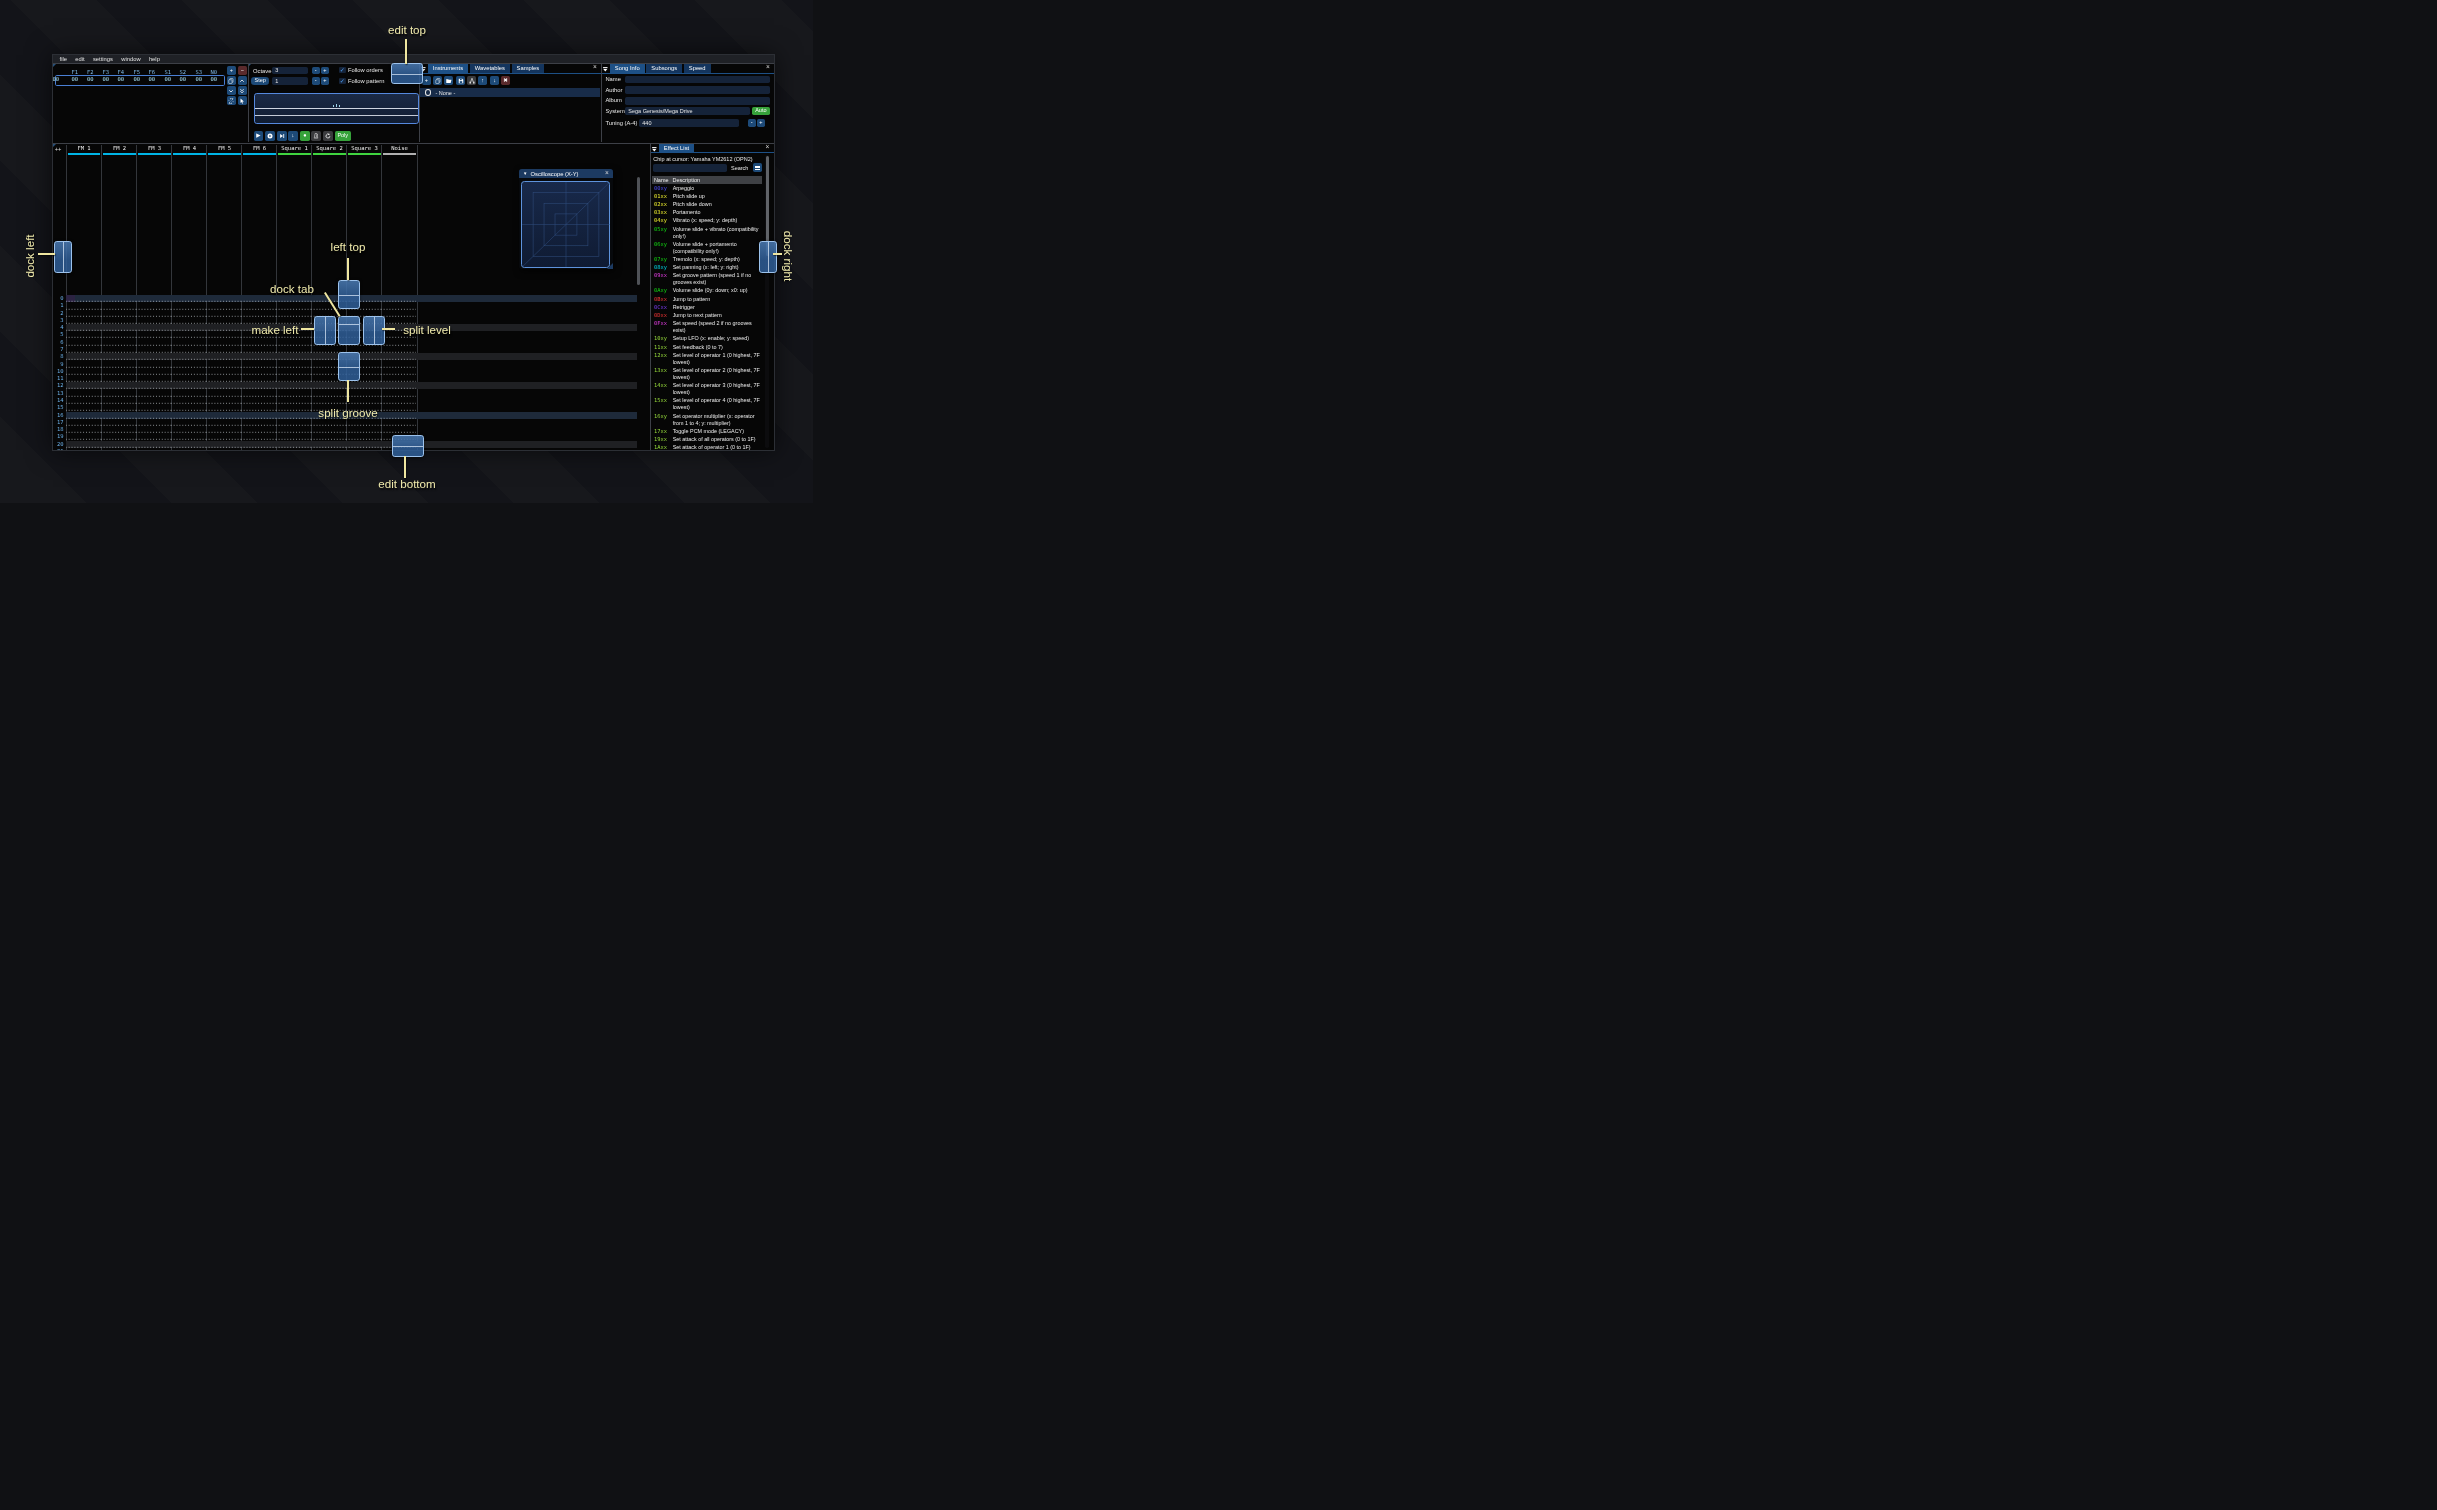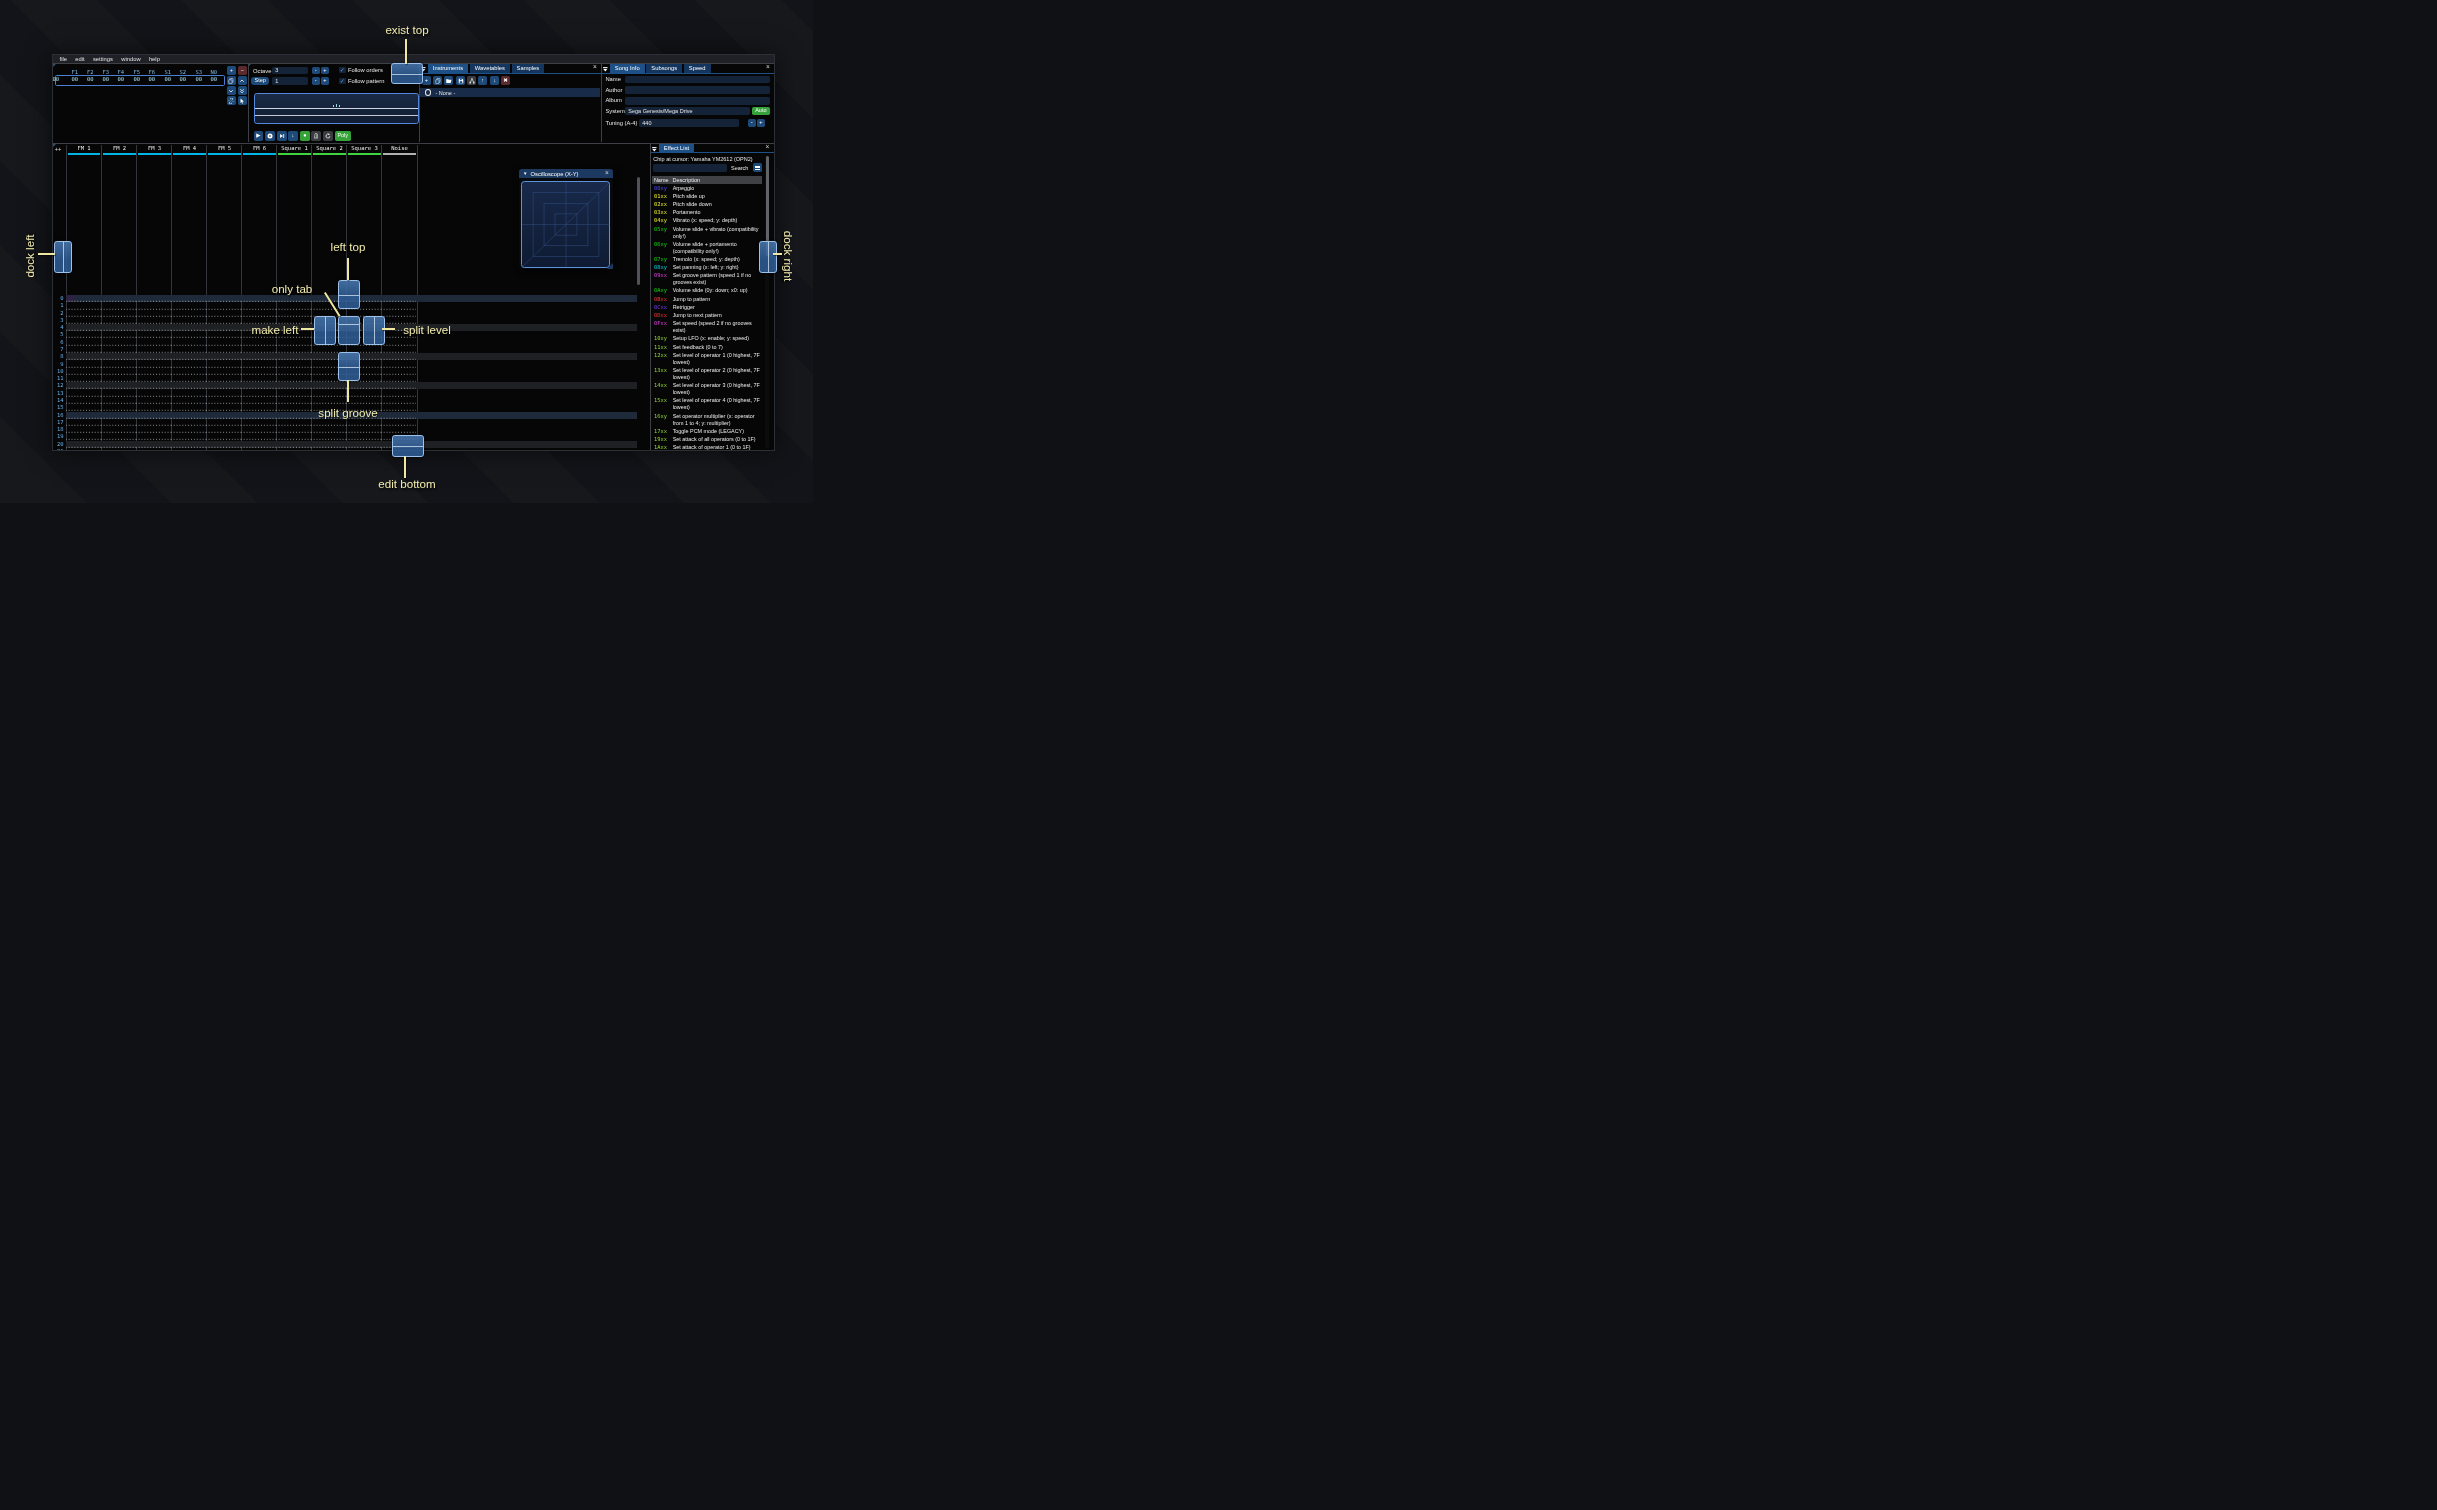--- a/index.html
+++ b/index.html
@@ -847,31 +847,31 @@
   <div class="ovl" style="left:314px;top:316px;width:20px;height:27px;">
       <div class="vd" style="left:50%;"></div>
     </div>
   <div class="ovl" style="left:363px;top:316px;width:20px;height:27px;">
       <div class="vd" style="left:50%;"></div>
     </div>
   <div class="ovl" style="left:338px;top:352px;width:20px;height:27px;">
       <div class="hd" style="top:50%;"></div>
     </div>
 
-  <div class="anno" style="left:407px;top:23px;transform:translateX(-50%);">exist top</div>
+  <div class="anno" style="left:407px;top:23px;transform:translateX(-50%);">edit top</div>
   <div class="annoline" style="left:405px;top:39px;width:2.2px;height:25px;"></div>
   <div class="anno" style="left:407px;top:477px;transform:translateX(-50%);">edit bottom</div>
   <div class="annoline" style="left:404px;top:456px;width:2.2px;height:21.5px;"></div>
   <div class="anno" style="left:29px;top:256px;transform:translate(-50%,-50%) rotate(-90deg);">dock left</div>
   <div class="annoline" style="left:38px;top:253px;width:16.6px;height:2.2px;"></div>
   <div class="anno" style="left:788px;top:256px;transform:translate(-50%,-50%) rotate(90deg);">dock right</div>
   <div class="annoline" style="left:773px;top:253px;width:9.4px;height:2.2px;"></div>
   <div class="anno" style="left:348px;top:240px;transform:translateX(-50%);">left top</div>
   <div class="annoline" style="left:347px;top:258px;width:2.2px;height:22px;"></div>
-  <div class="anno" style="left:292px;top:282px;transform:translateX(-50%);">only tab</div>
+  <div class="anno" style="left:292px;top:282px;transform:translateX(-50%);">dock tab</div>
   <div class="annoline" style="left:324px;top:293px;width:2.2px;height:28px;transform:rotate(-32deg);transform-origin:top left;"></div>
   <div class="anno" style="left:275px;top:323px;transform:translateX(-50%);">make left</div>
   <div class="annoline" style="left:301px;top:328px;width:13.2px;height:2.2px;"></div>
   <div class="anno" style="left:427px;top:323px;transform:translateX(-50%);">split level</div>
   <div class="annoline" style="left:382px;top:328px;width:13.2px;height:2.2px;"></div>
   <div class="anno" style="left:348px;top:406px;transform:translateX(-50%);">split groove</div>
   <div class="annoline" style="left:347px;top:380px;width:2.2px;height:22px;"></div>
 </div>
 
 

